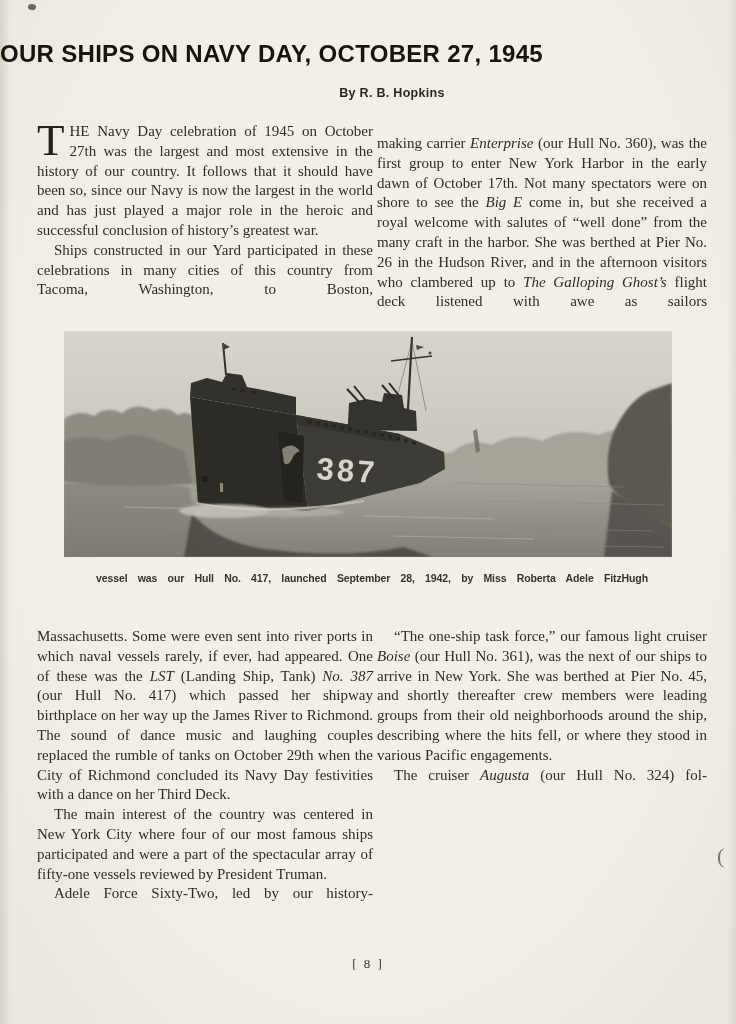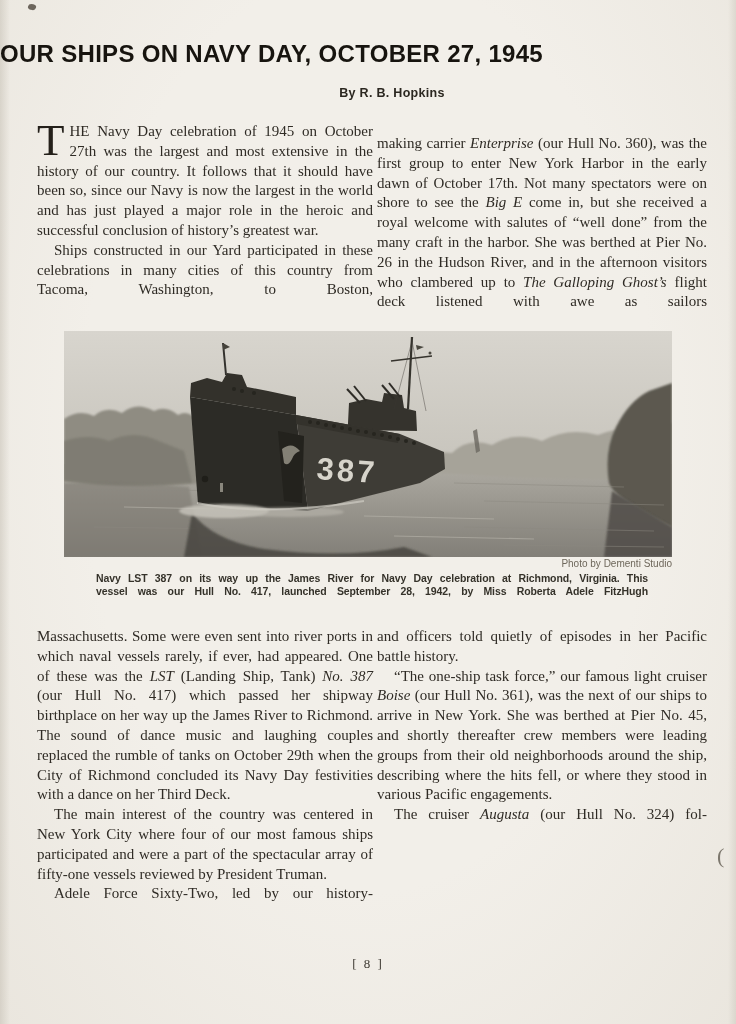--- a/index.html
+++ b/index.html
@@ -177,33 +177,30 @@
 
         <text x="252" y="148" transform="rotate(4 252 148)" font-family="Liberation Sans, sans-serif" font-size="31" font-weight="bold" letter-spacing="3" fill="#d7d4cb">387</text>
       </g>
 
       <ellipse cx="160" cy="180" rx="45" ry="7" fill="#c9c6bd" opacity="0.8" filter="url(#soft)"></ellipse>
       <ellipse cx="225" cy="181" rx="55" ry="5" fill="#bdbab1" opacity="0.55" filter="url(#soft)"></ellipse>
       <path d="M133,172 Q200,186 300,170" stroke="#cfccc3" stroke-width="2" fill="none" opacity="0.7"></path>
     </svg>
   </figure>
 
-  <div class="credit">Photo by Dementi Studio</div>
   <div class="caption">
-    <div class="caption-line">Navy LST 387 on its way up the James River for Navy Day celebration at Richmond, Virginia.  This</div>
     <div class="caption-line">vessel was our Hull No. 417, launched September 28, 1942, by Miss Roberta Adele FitzHugh</div>
   </div>
 
   <div class="text-block col1-bottom">
       <p class="noindent">Massachusetts.  Some were even sent into river ports in which naval vessels rarely, if ever, had appeared.  One of these was the <em>LST</em> (Landing Ship, Tank) <em>No. 387</em> (our Hull No. 417) which passed her shipway birthplace on her way up the James River to Richmond.  The sound of dance music and laughing couples replaced the rumble of tanks on October 29th when the City of Richmond concluded its Navy Day festivities with a dance on her Third Deck.</p>
       <p>The main interest of the country was centered in New York City where four of our most famous ships participated and were a part of the spectacular array of fifty-one vessels reviewed by President Truman.</p>
       <p>Adele Force Sixty-Two, led by our history-</p>
     </div>
   <div class="text-block col2-bottom">
-      <p class="noindent">and officers told quietly of episodes in her Pacific battle history.</p>
       <p>“The one-ship task force,” our famous light cruiser <em>Boise</em> (our Hull No. 361), was the next of our ships to arrive in New York.  She was berthed at Pier No. 45, and shortly thereafter crew members were leading groups from their old neighborhoods around the ship, describing where the hits fell, or where they stood in various Pacific engagements.</p>
       <p>The cruiser <em>Augusta</em> (our Hull No. 324) fol-</p>
     </div>
 
   <div class="artifact">(</div>
 
   <div class="page-number">[ 8 ]</div>
 </div>
 
 </body></html>

